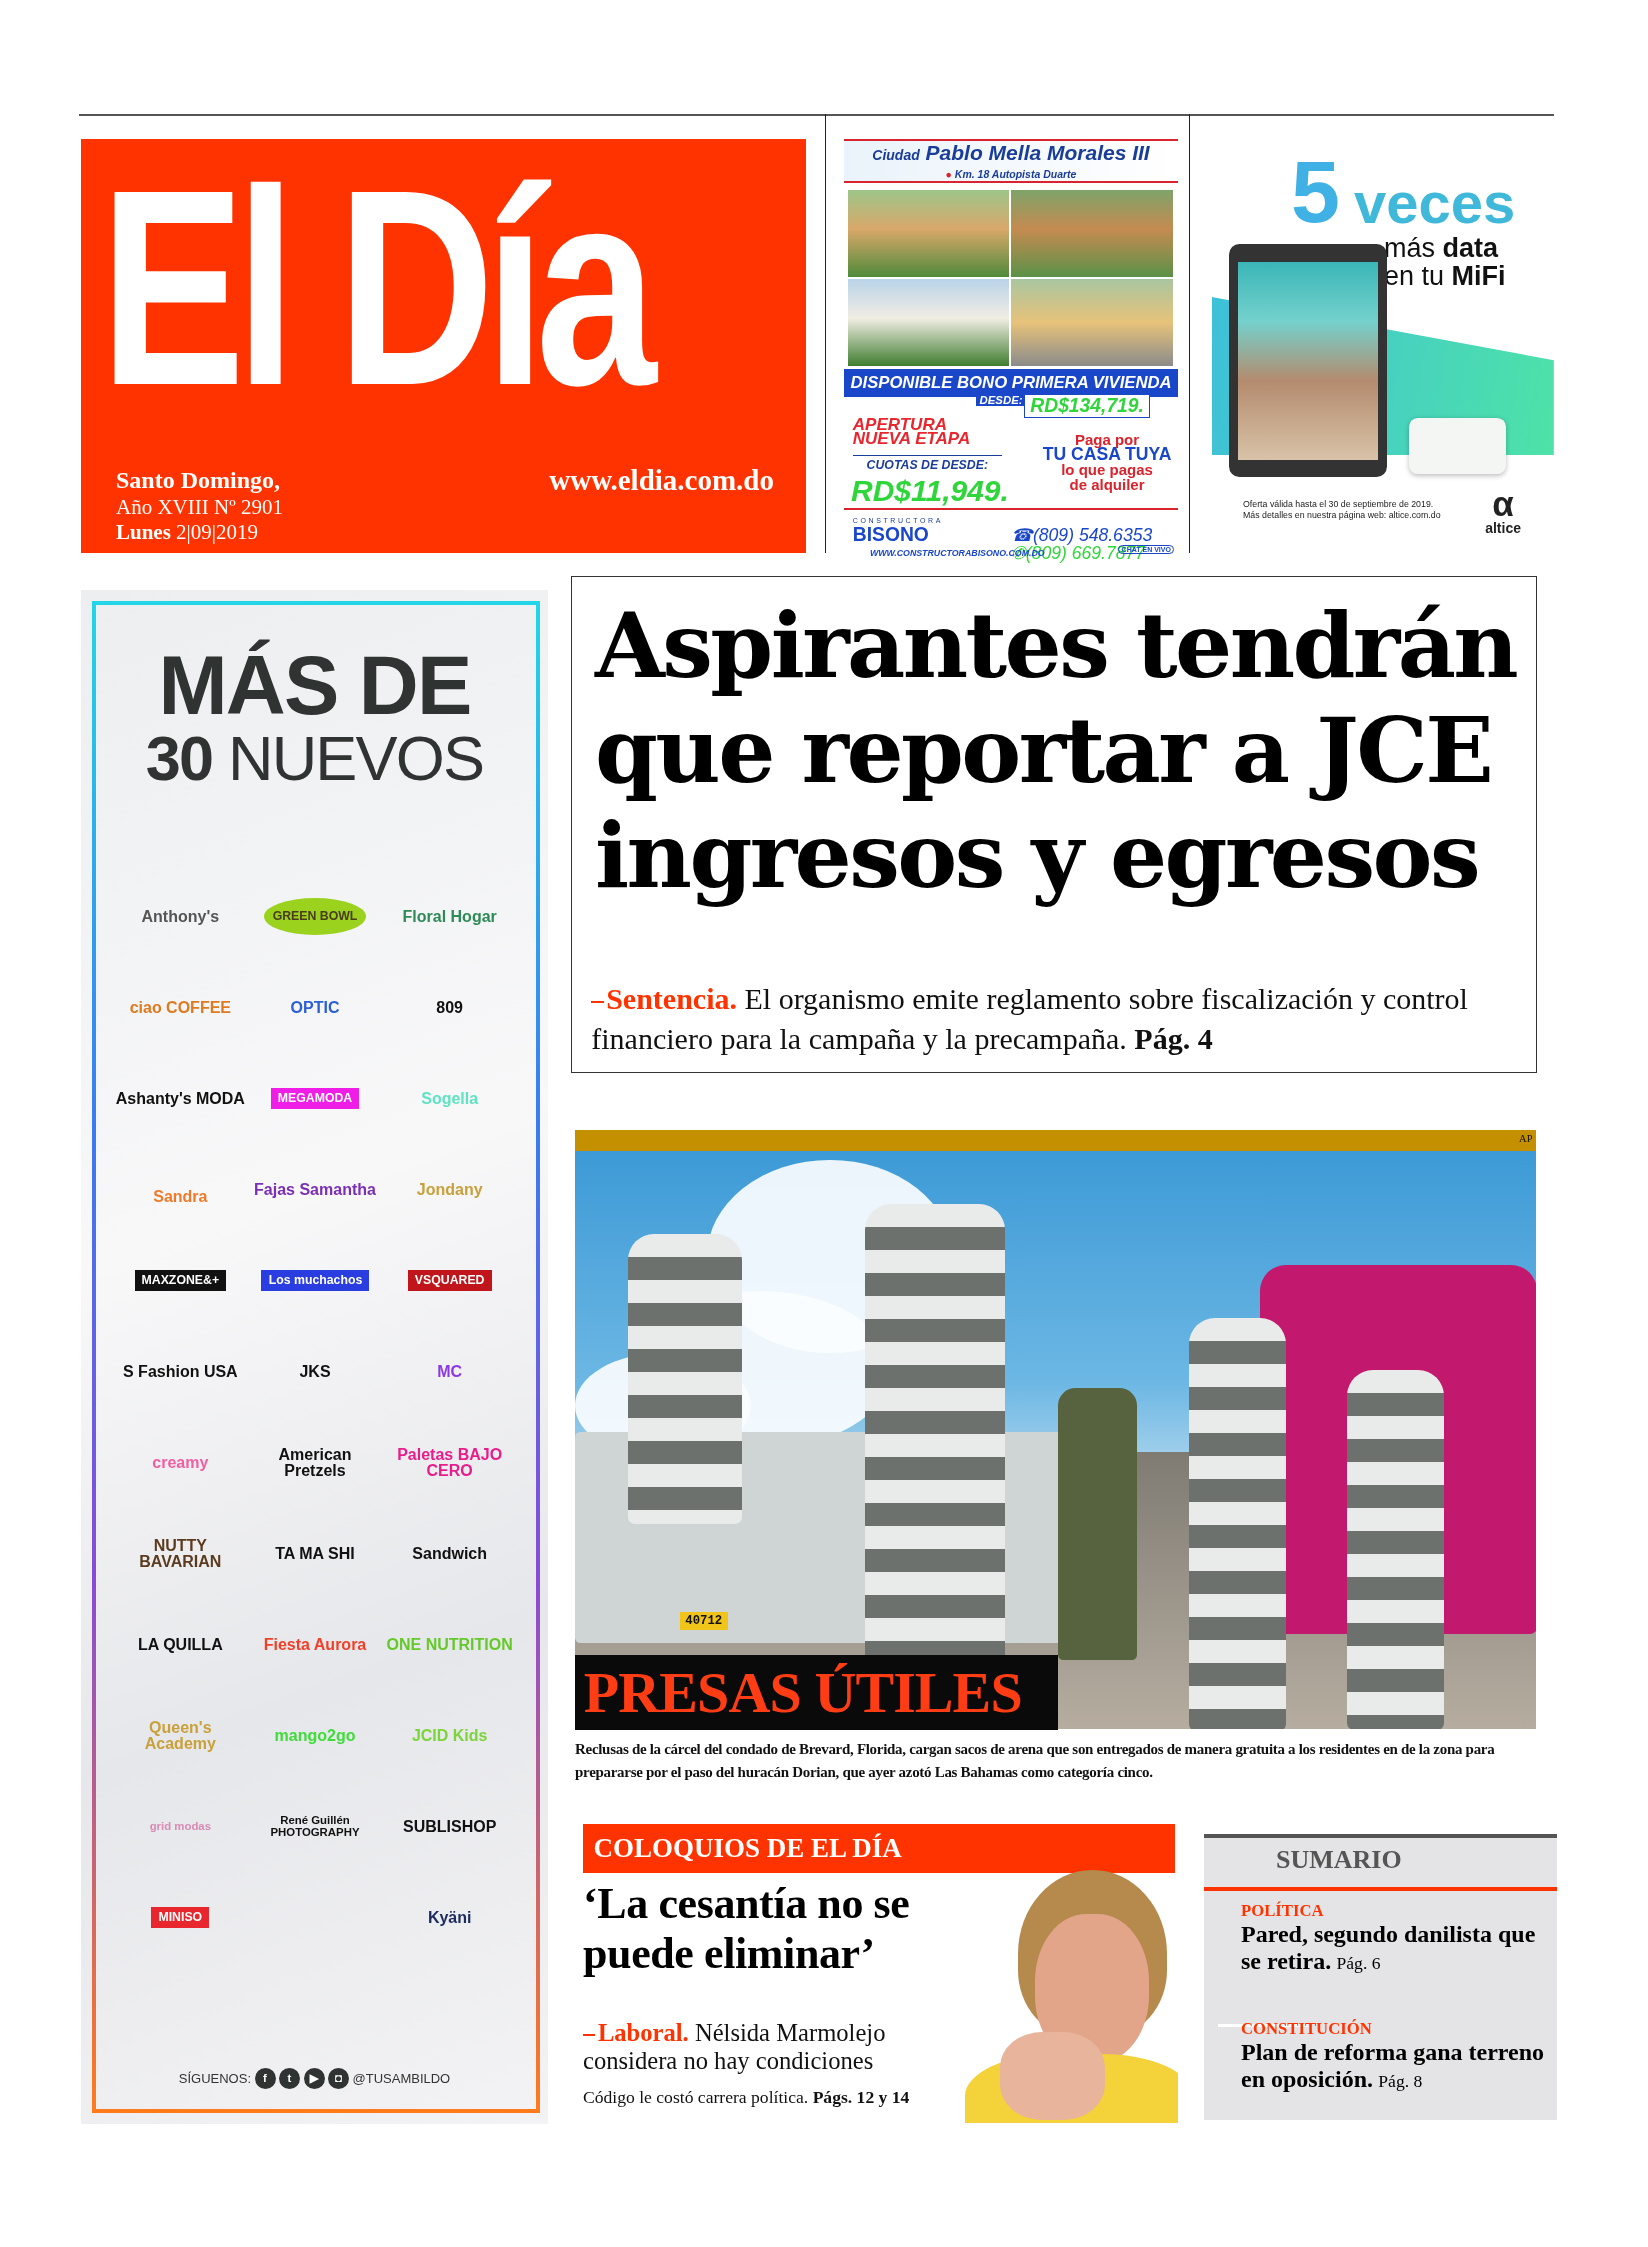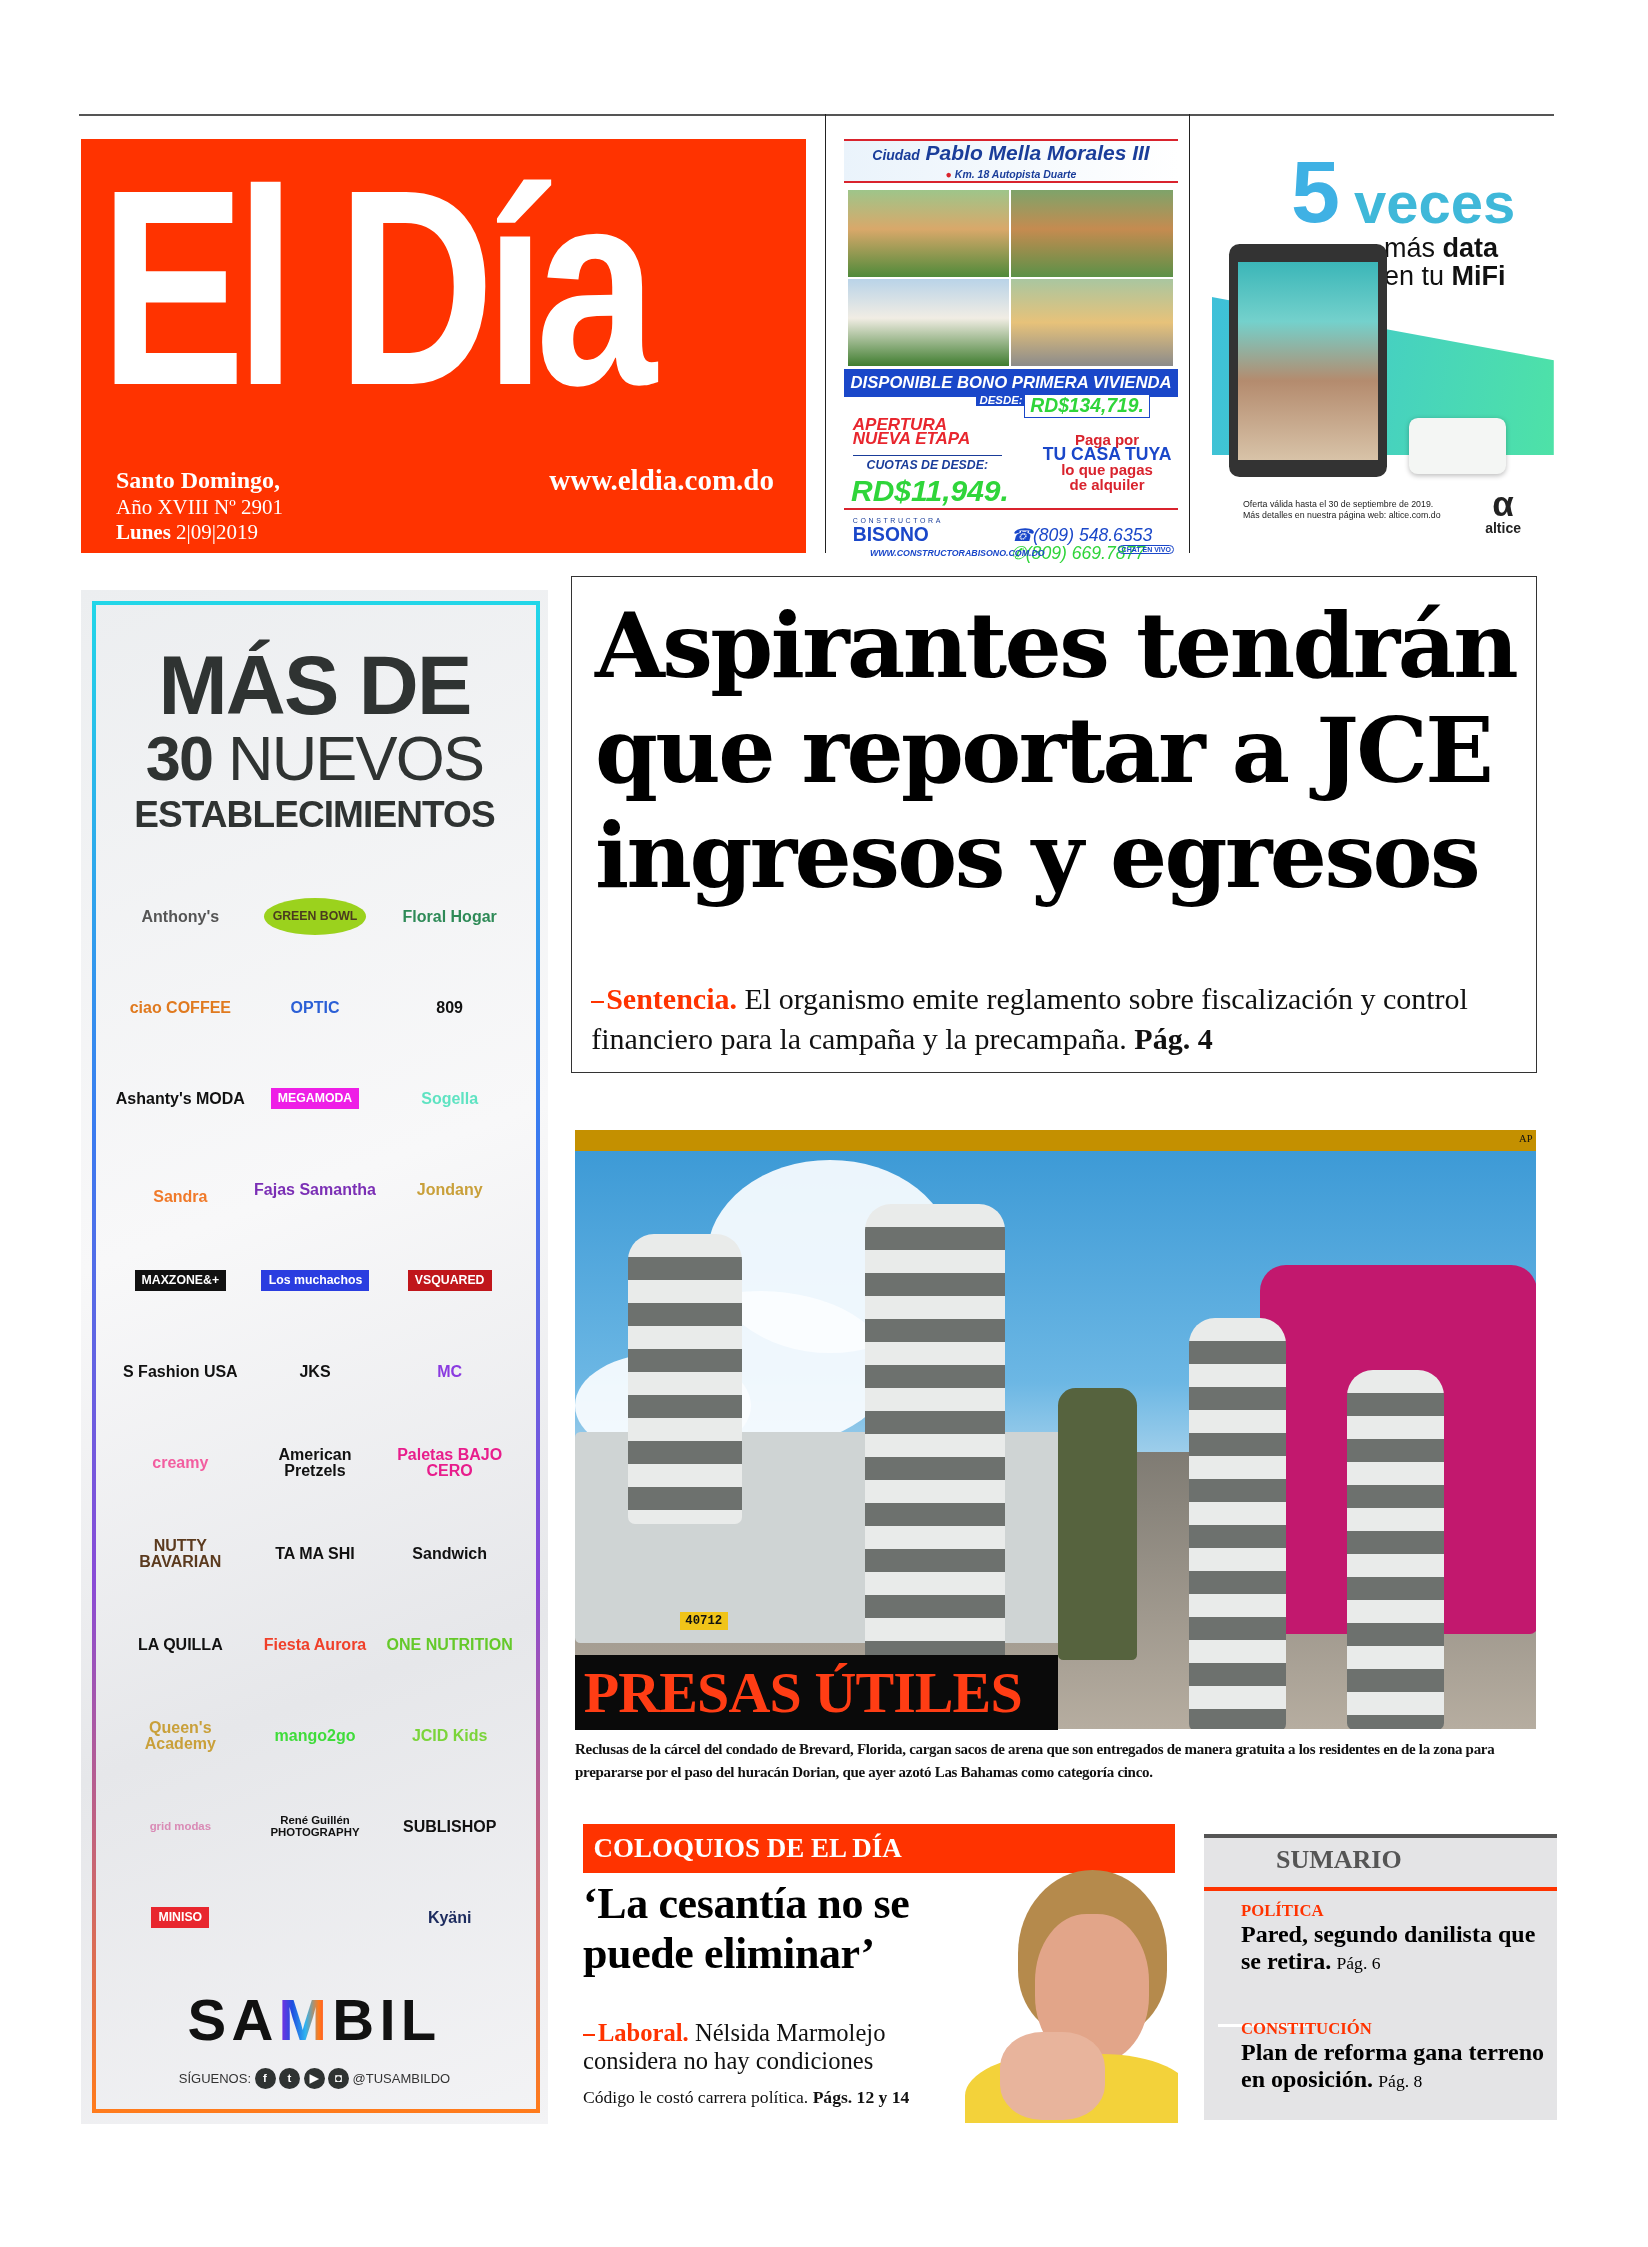--- a/index.html
+++ b/index.html
@@ -209,21 +209,20 @@
   <div class="brand">
     <span class="glyph">α</span>
     <span>altice</span>
   </div>
 </div>
 
 <div class="abs ad-sambil">
   <div class="frame"></div>
   <div class="h1 l1">MÁS DE</div>
   <div class="h1 l2"><b>30</b> <span>NUEVOS</span></div>
-  <div class="h1 l3">ESTABLECIMIENTOS</div>
   <div class="logos" id="sambil-logos">
       <div class="logo-tile" style="color: rgb(85, 85, 85);">Anthony's</div>
       <div class="logo-tile box" style="color: rgb(74, 59, 30); background: rgb(155, 210, 29); border-radius: 50%; padding: 12.3px 8.8px;">GREEN BOWL</div>
       <div class="logo-tile" style="color: rgb(46, 138, 87);">Floral Hogar</div>
       <div class="logo-tile" style="color: rgb(224, 122, 31);">ciao COFFEE</div>
       <div class="logo-tile" style="color: rgb(43, 95, 214);">OPTIC</div>
       <div class="logo-tile" style="color: rgb(17, 17, 17);">809</div>
       <div class="logo-tile" style="color: rgb(17, 17, 17);">Ashanty's MODA</div>
       <div class="logo-tile box" style="color: rgb(255, 255, 255); background: rgb(238, 30, 230);">MEGAMODA</div>
       <div class="logo-tile" style="color: rgb(95, 227, 194);">Sogella</div>
@@ -248,21 +247,20 @@
       <div class="logo-tile" style="color: rgb(201, 160, 58);">Queen's Academy</div>
       <div class="logo-tile" style="color: rgb(63, 220, 58);">mango2go</div>
       <div class="logo-tile" style="color: rgb(123, 212, 58);">JCID Kids</div>
       <div class="logo-tile" style="color: rgb(217, 138, 181); font-size: 11.4px;">grid modas</div>
       <div class="logo-tile" style="color: rgb(17, 17, 17); font-size: 11.4px;">René Guillén PHOTOGRAPHY</div>
       <div class="logo-tile" style="color: rgb(17, 17, 17);">SUBLISHOP</div>
       <div class="logo-tile box" style="color: rgb(255, 255, 255); background: rgb(232, 38, 46); grid-column: 1 / span 1;">MINISO</div>
       <div></div>
       <div class="logo-tile" style="color: rgb(28, 43, 94);">Kyäni</div>
     </div>
-  <div class="sambil-word">SA<span class="m">M</span>BIL</div>
   <div class="social">
     <span>SÍGUENOS:</span>
     <span class="ico">f</span>
     <span class="ico">t</span>
     <span class="ico">▶</span>
     <span class="ico">◘</span>
     <span>@TUSAMBILDO</span>
   </div>
 </div>
 

